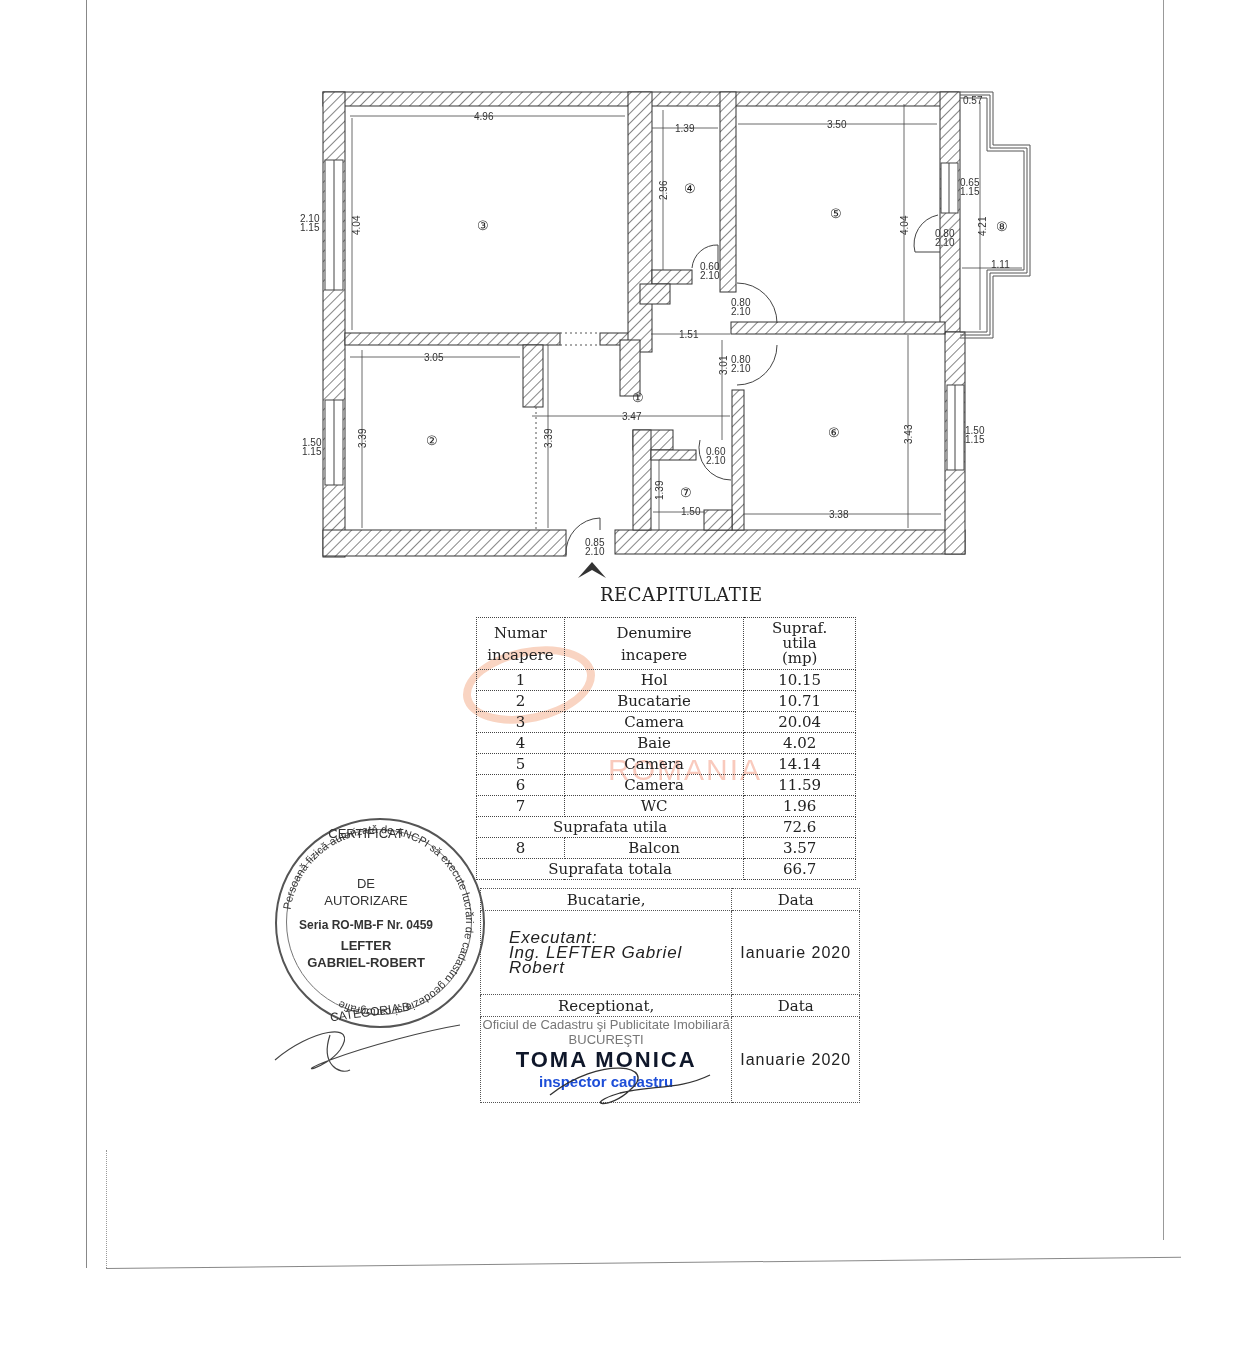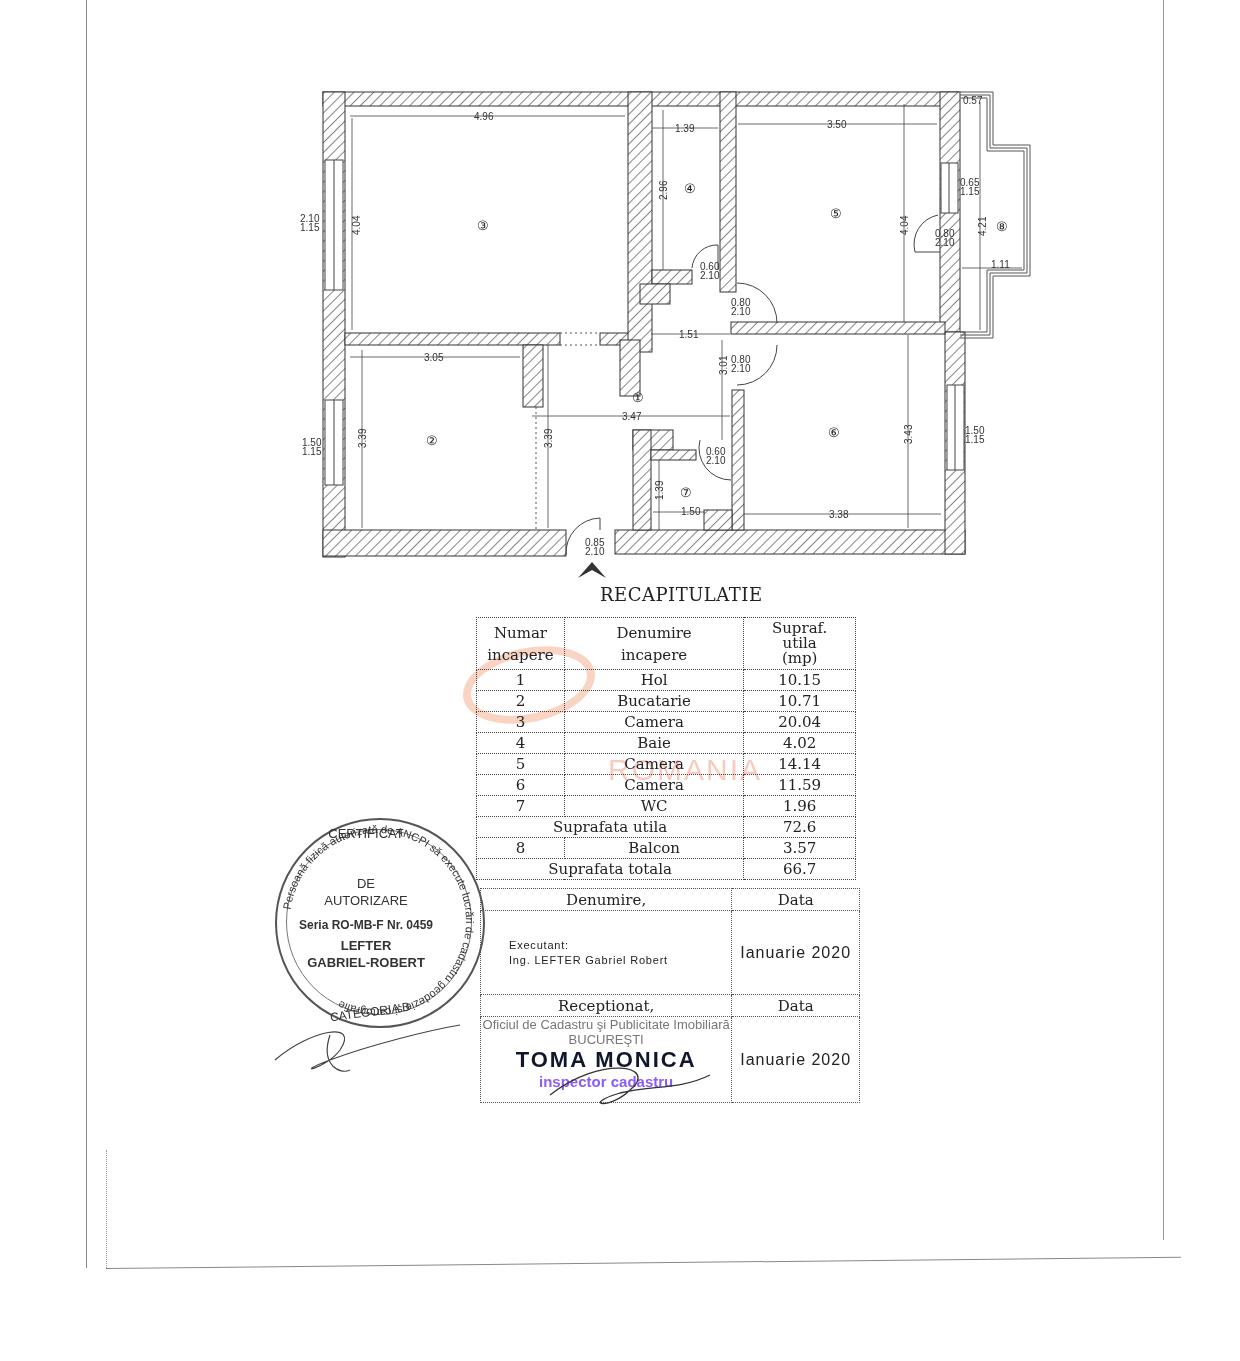--- a/index.html
+++ b/index.html
@@ -17,25 +17,25 @@
 
   
   .recap-title { left:600px; top:584px; font-size:18px; letter-spacing:0.5px; }
 
   
   .tbl { position:absolute; left:476px; top:604px; width:380px; border-collapse:collapse; font-size:15px;margin-top:13px; }
   .tbl td { border:1px dotted #444; text-align:center; padding:0; line-height:20px; }
   .tbl .h td { line-height:22px; vertical-align:middle; }
   .tbl2 { position:absolute; left:480px; top:888px; width:380px; border-collapse:collapse; font-size:15px; }
   .tbl2 td { border:1px dotted #555; text-align:center; padding:0; }
-  .exec-text { font-family:"Liberation Sans", sans-serif; font-size:11px; text-align:left !important; padding-left:28px !important; line-height:15px; letter-spacing:0.8px; }
+  .exec-text { font-family:"Liberation Sans", sans-serif; font-size:17px; text-align:left !important; padding-left:28px !important; line-height:15px; letter-spacing:0.8px;font-style:italic; }
   .date-text { font-family:"Liberation Sans", sans-serif; font-size:16px; letter-spacing:1px; }
   .ocpi { font-family:"Liberation Sans", sans-serif; font-size:13px; color:#777; }
   .toma { font-family:"Liberation Sans", sans-serif; font-size:22px; font-weight:bold; color:#0f172a; letter-spacing:2px; }
-  .insp { font-family:"Liberation Sans", sans-serif; font-size:15px; font-weight:bold; color:#8b5cf6; }
+  .insp { font-family:"Liberation Sans", sans-serif; font-size:15px; font-weight:bold; color:#1d4ed8; }
 
   
   .wm-text { left:608px; top:753px; font-family:"Liberation Sans", sans-serif; font-size:30px; color:#f7b9a8; opacity:0.75; letter-spacing:2px; }
   .wm-ring { left:462px; top:648px; width:118px; height:58px; border:8px solid #f6c2a8; border-radius:50%; opacity:0.7; transform:rotate(-12deg); }
 
   
   .stamp { left:275px; top:818px; width:206px; height:206px; border:2px solid #555; border-radius:50%; }
   .stamp-inner { left:286px; top:829px; width:184px; height:184px; border:1px solid #777; border-radius:50%; }
   .stamp-line { font-family:"Liberation Sans", sans-serif; font-size:13px; text-align:center; width:200px; color:#333; }
 </style>
@@ -286,21 +286,21 @@
 </tbody>
   </table>
 
 <table class="tbl2">
   <colgroup>
       <col style="width:252px">
       <col style="width:128px">
     </colgroup>
   <tbody>
       <tr style="height:22px">
-    <td>Denumire,</td>
+    <td>Bucatarie,</td>
     <td>Data</td>
   </tr>
   <tr style="height:84px">
     <td class="exec-text">
       <div>Executant:</div>
       <div>Ing. LEFTER Gabriel Robert</div>
     </td>
     <td class="date-text">Ianuarie 2020</td>
   </tr>
   <tr style="height:22px">

